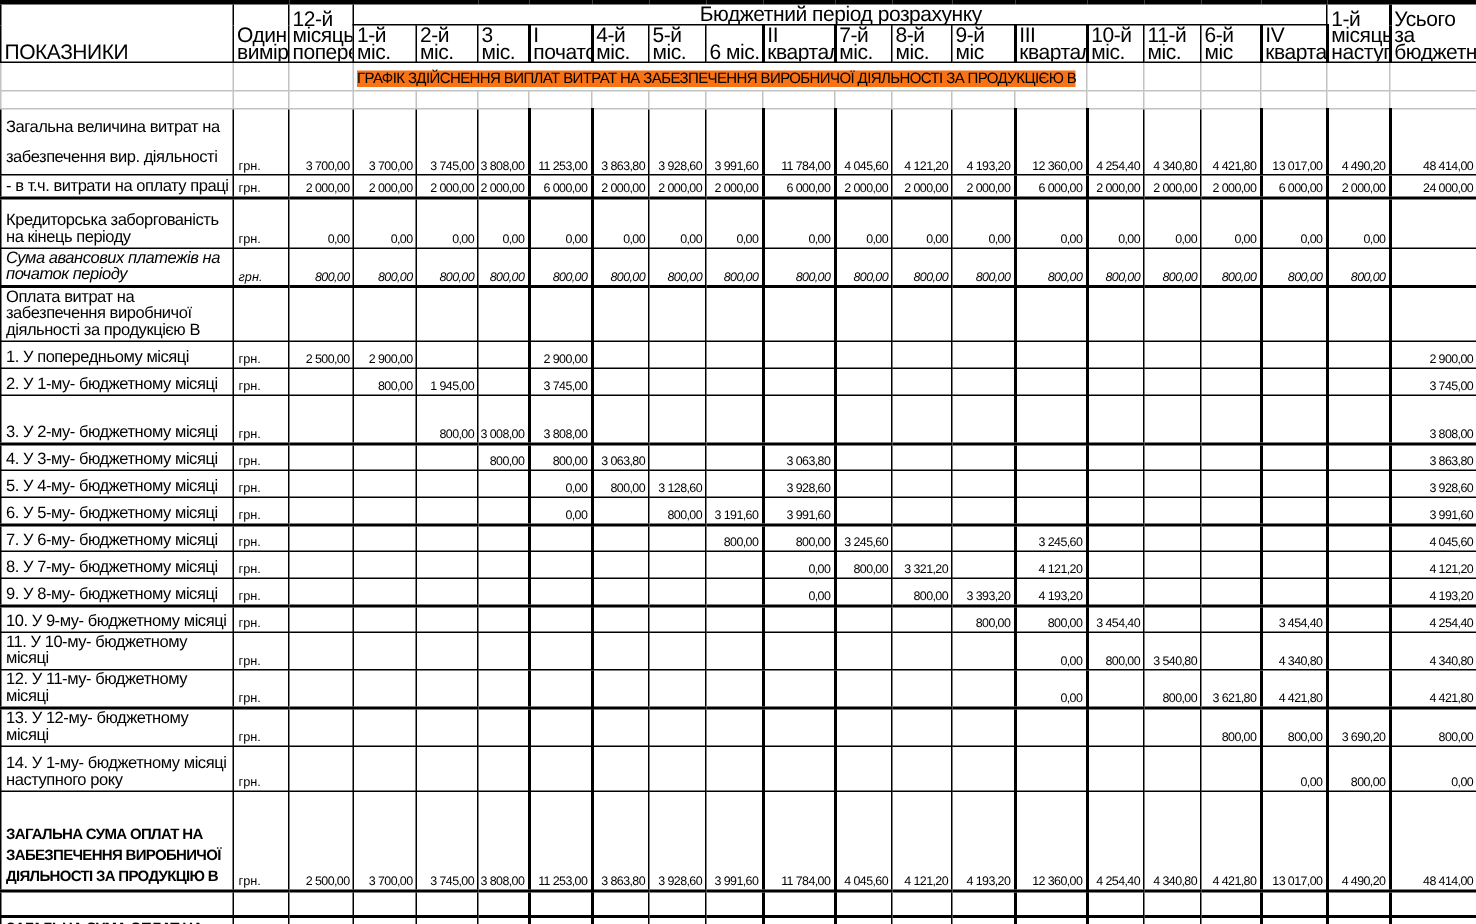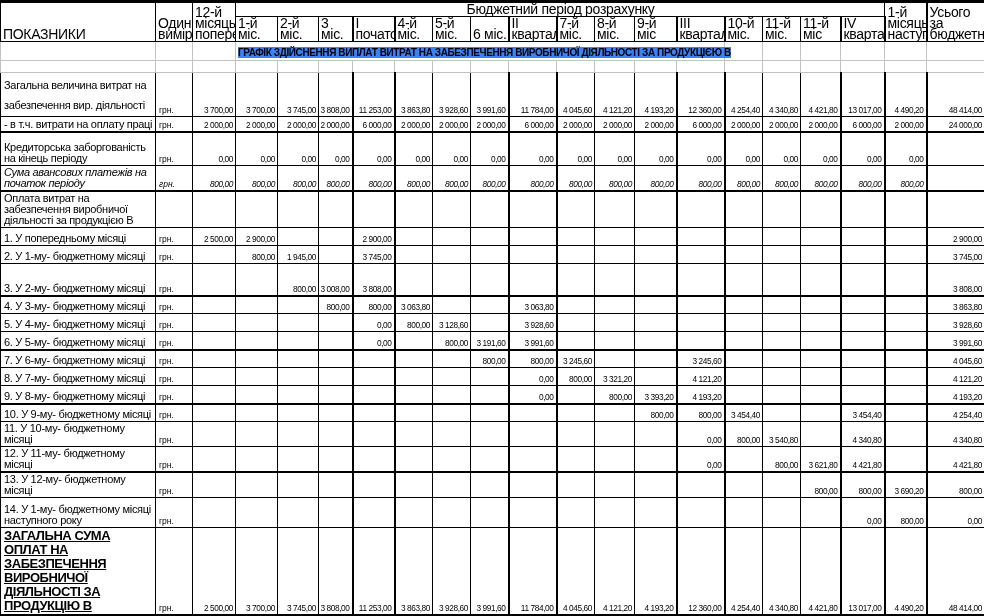--- a/index.html
+++ b/index.html
@@ -3,31 +3,31 @@
 <meta charset="utf-8">
 <style>
   * { box-sizing: border-box; margin: 0; padding: 0; }
   html, body { background: #ffffff; }
   body { width: 984px; font-family: "Liberation Sans", sans-serif; color: #000; }
   table { border-collapse: collapse; table-layout: fixed; width: 984px; background: #fff; }
   td, th { border: 1px solid #000; overflow: hidden; font-weight: normal; }
   
   tr.meta td { border: 1px solid #c2c2c2; background: #fff; }
   td.ttl { text-align: left; vertical-align: middle; padding-left: 2px; white-space: nowrap; overflow: visible; }
-  td.ttl span { font-weight: bold; font-size: 10px; letter-spacing: -0.4px; background: #3b82f6; }
+  td.ttl span { font-weight: normal; font-size: 10px; letter-spacing: -0.4px; background: #f97316; }
   thead tr.hr1 th { border-top: 3px solid #000; }
   th { font-size: 14px; letter-spacing: -0.3px; text-align: left; vertical-align: bottom; padding: 1px 1px 1px 2px; line-height: 11px; }
   th.hp { text-align: center; }
   .lbl { text-align: left; vertical-align: bottom; padding: 1px 2px 1px 3px; font-size: 11px; letter-spacing: -0.3px; line-height: 11px; overflow: visible; }
   .unit { text-align: left; vertical-align: bottom; padding: 0 1px 1px 3px; font-size: 8.5px; }
   .num { text-align: right; vertical-align: bottom; padding: 0 2px 1px 0; font-size: 8.3px; letter-spacing: -0.4px; white-space: nowrap; }
   .q { border-left-width: 2px; border-right-width: 2px; }
   .tot { border-left-width: 2px; }
   tr.tb td { border-bottom-width: 2px; }
-  .b { font-weight: bold; font-size: 13px; letter-spacing: -0.45px; line-height: 14px; text-decoration: underline; }
+  .b { font-weight: bold; font-size: 10px; letter-spacing: -0.45px; line-height: 14px; }
 </style>
 </head>
 <body>
 
 <table>
   <colgroup>
     <col style="width:155px">
       <col style="width:37px">
       <col style="width:43px">
     <col style="width:42px">
@@ -103,21 +103,21 @@
       <th>4-й міс.</th>
       <th>5-й міс.</th>
       <th>6 міс.</th>
       <th class="q">II квартал</th>
       <th>7-й міс.</th>
       <th>8-й міс.</th>
       <th>9-й міс</th>
       <th class="q">III квартал</th>
       <th>10-й міс.</th>
       <th>11-й міс.</th>
-      <th>11-й міс</th>
+      <th>6-й міс</th>
       <th class="q">IV квартал</th>
     </tr>
   </thead>
   <tbody>
       <tr style="height: 44px;">
         <td class="lbl" style="line-height: 20px;">Загальна величина витрат на забезпечення вир. діяльності</td>
         <td class="unit">грн.</td>
         <td class="num">3 700,00</td>
         <td class="num">3 700,00</td>
         <td class="num">3 745,00</td>

